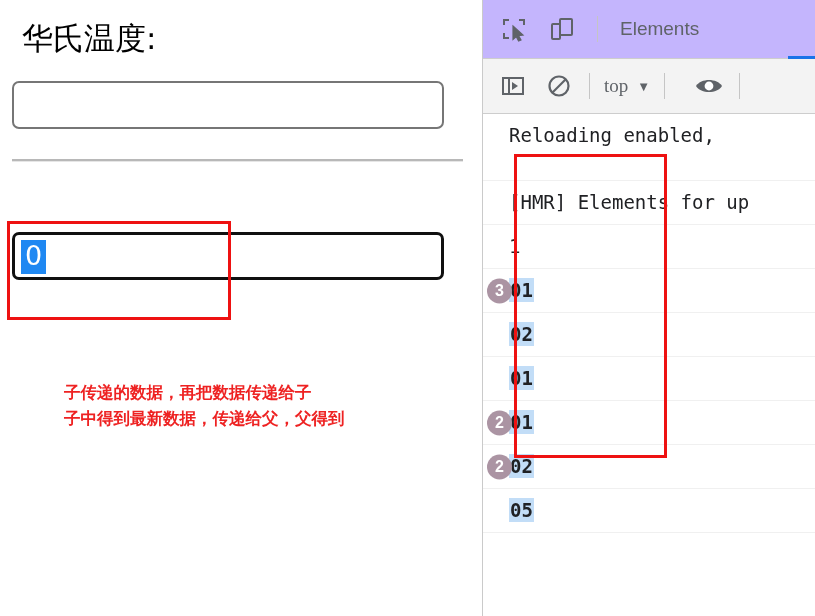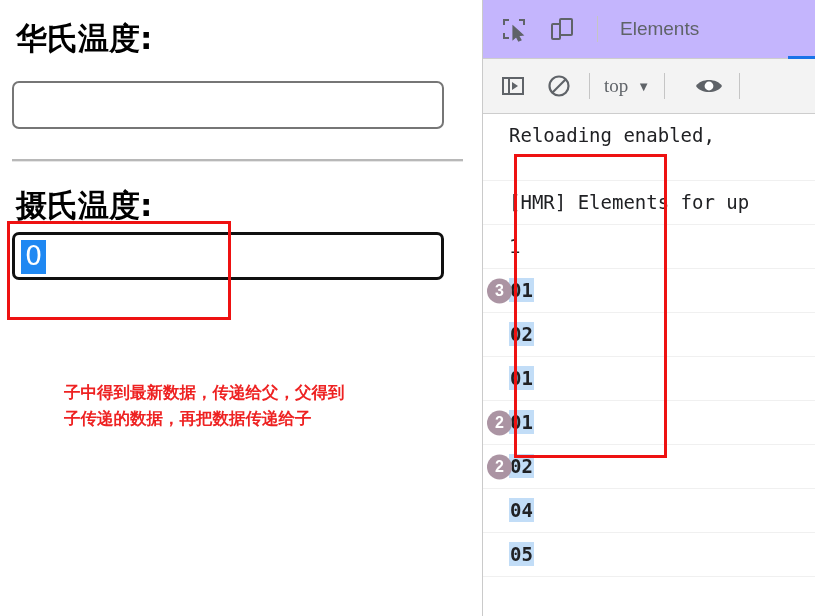--- a/index.html
+++ b/index.html
@@ -20,24 +20,24 @@
   #page-pane {
     position: absolute;
     left: 0; top: 0;
     width: 482px; height: 616px;
     background: #ffffff;
     overflow: hidden;
   }
 
   .temp-heading {
     position: absolute;
-    left: 16px;
+    left: 22px;
     margin: 0;
     font-size: 31px;
-    font-weight: 700;
+    font-weight: 400;
     line-height: 1;
     color: #000000;
     letter-spacing: 0px;
     font-family: "DejaVu Sans", "Liberation Sans", sans-serif;
     white-space: nowrap;
   }
   #heading-fahrenheit { top: 23px; }
   #heading-celsius    { top: 190px; }
 
   .temp-input {
@@ -259,31 +259,30 @@
 <div id="root">
 
   <div id="page-pane">
 
     <h1 class="temp-heading" id="heading-fahrenheit">华氏温度:</h1>
 
     <input class="temp-input" id="input-fahrenheit" type="text" value="" style="">
 
     <hr id="section-divider">
 
-    <h1 class="temp-heading" id="heading-celsius">摄氏温度:</h1>
 
     <input class="temp-input" id="input-celsius" type="text" value="0" style="">
 
     <span id="celsius-selection">0</span>
 
     <div id="annotation-box"></div>
 
     <div id="annotation-note">
+      <span class="note-line">子传递的数据，再把数据传递给子</span>
       <span class="note-line">子中得到最新数据，传递给父，父得到</span>
-      <span class="note-line">子传递的数据，再把数据传递给子</span>
     </div>
   </div>
 
   <div id="devtools-pane">
 
     <div id="devtools-tabbar">
 
       <div class="tb-icon">
         <svg width="26" height="26" viewBox="0 0 26 26" fill="none" stroke="#5f6368" stroke-width="2">
           <path d="M3 9 V4 H8 M18 4 H23 V9 M3 17 v5 h5"></path>
@@ -380,24 +379,19 @@
           </span>
         </div>
         <div class="console-row">
           <span class="repeat-badge">2</span>
           <span class="msg-text">
             <span class="line"><span class="msg-highlight">02</span></span>
           </span>
         </div>
         <div class="console-row">
           <span class="msg-text">
-            <span class="line"><span class="msg-highlight">04</span></span>
-          </span>
-        </div>
-        <div class="console-row">
-          <span class="msg-text">
             <span class="line"><span class="msg-highlight">05</span></span>
           </span>
         </div>
         <div id="console-annotation-box"></div>
     </div>
   </div>
 </div>
 
 </body></html>

